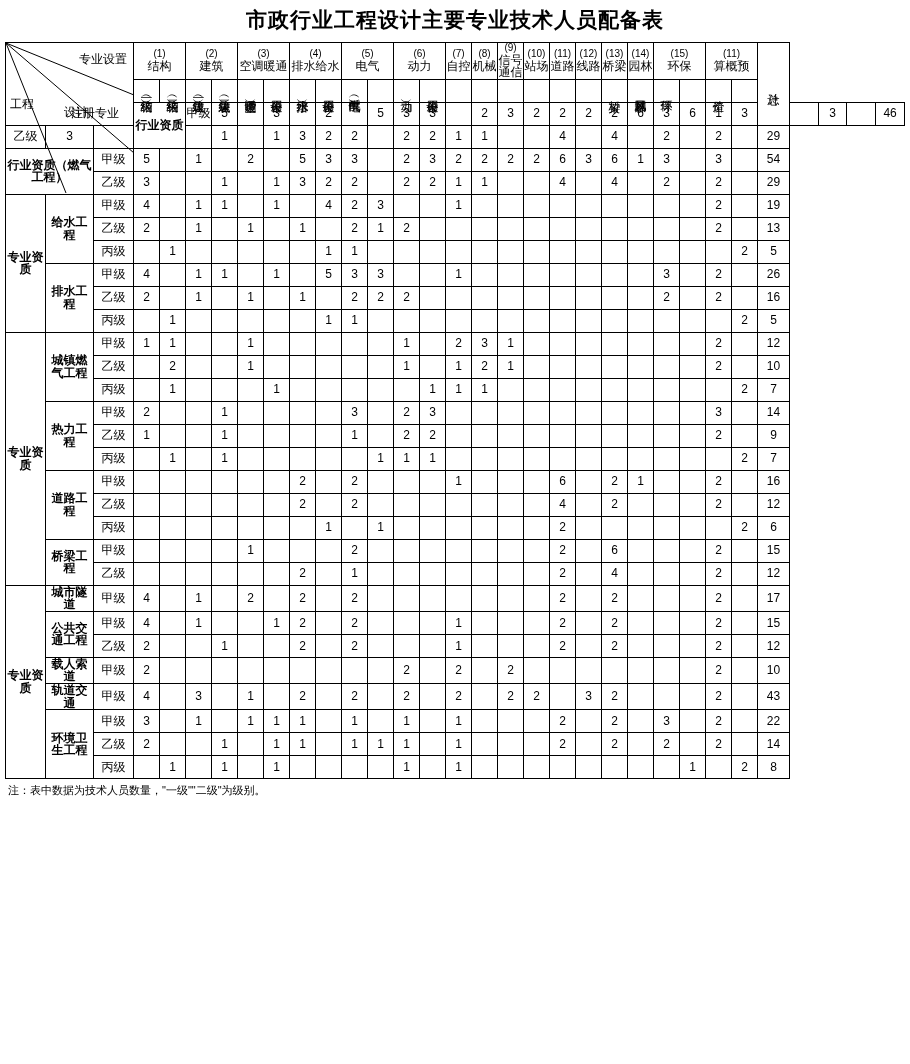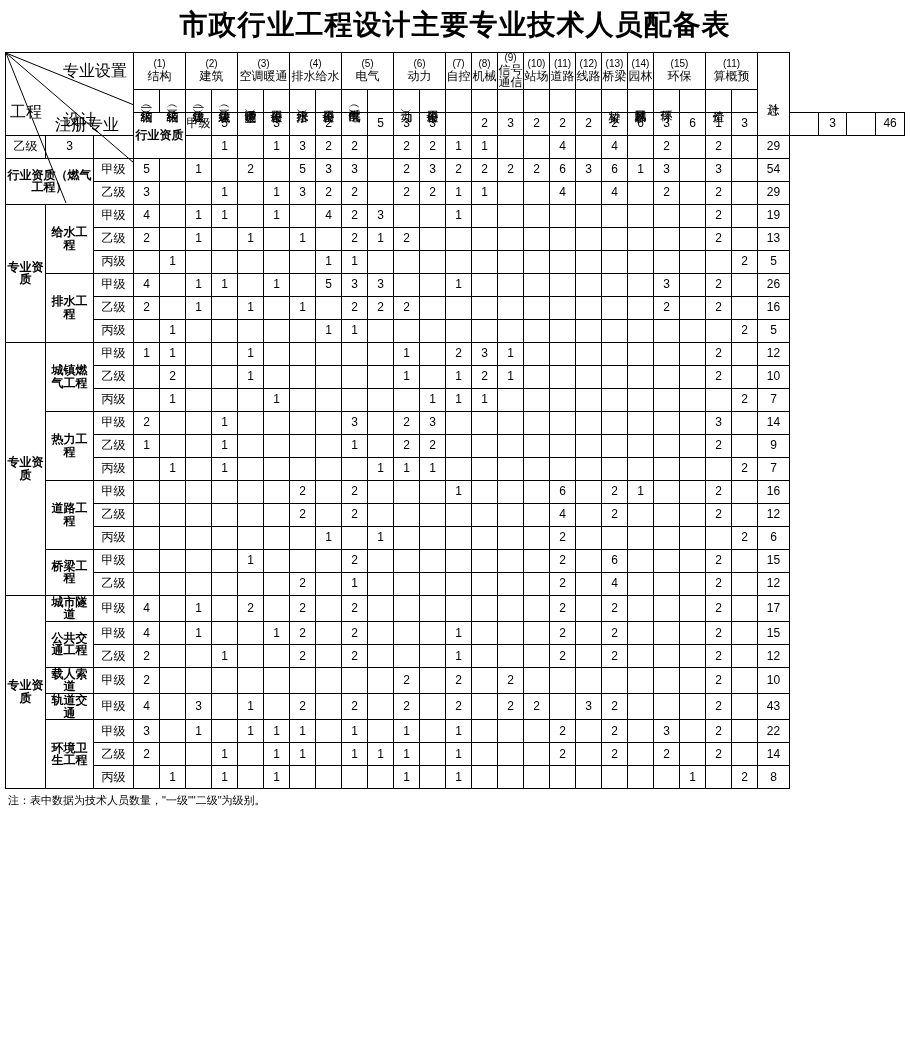--- a/index.html
+++ b/index.html
@@ -5,21 +5,21 @@
   html,body{margin:0;padding:0;}
   body{
     width:910px;
     background:#ffffff;
     font-family:"Liberation Sans","DejaVu Sans",sans-serif;
     color:#000;
   }
   .page{width:910px;position:relative;padding:0;}
   .title{
     text-align:center;
-    font-size:28px;
+    font-size:21px;
     font-weight:bold;
     letter-spacing:1px;
     padding:6px 0 8px 0;
     font-family:"DejaVu Sans","Liberation Sans",sans-serif;
   }
   table.grid{
     border-collapse:collapse;
     width:900px;
     margin:0 5px;
     table-layout:fixed;
@@ -54,21 +54,21 @@
     font-size:12px;
   }
   .rowlabel{font-size:13px;font-weight:bold;}
   .grade{font-size:13px;}
   .num{font-size:13px;}
   .corner{
     position:relative;
     height:152px;
   }
   .corner svg{position:absolute;left:0;top:0;}
-  .corner .lbl{position:absolute;font-size:16px;}
+  .corner .lbl{position:absolute;font-size:12px;}
   .c-zysz{right:6px;top:10px;}
   .c-zczy{right:14px;top:64px;}
   .c-gc{left:4px;bottom:14px;}
   .c-sj{left:58px;bottom:6px;text-align:center;}
   .footnote{
     font-size:11px;
     margin:4px 8px 0 8px;
     color:#000;
   }
 </style>

